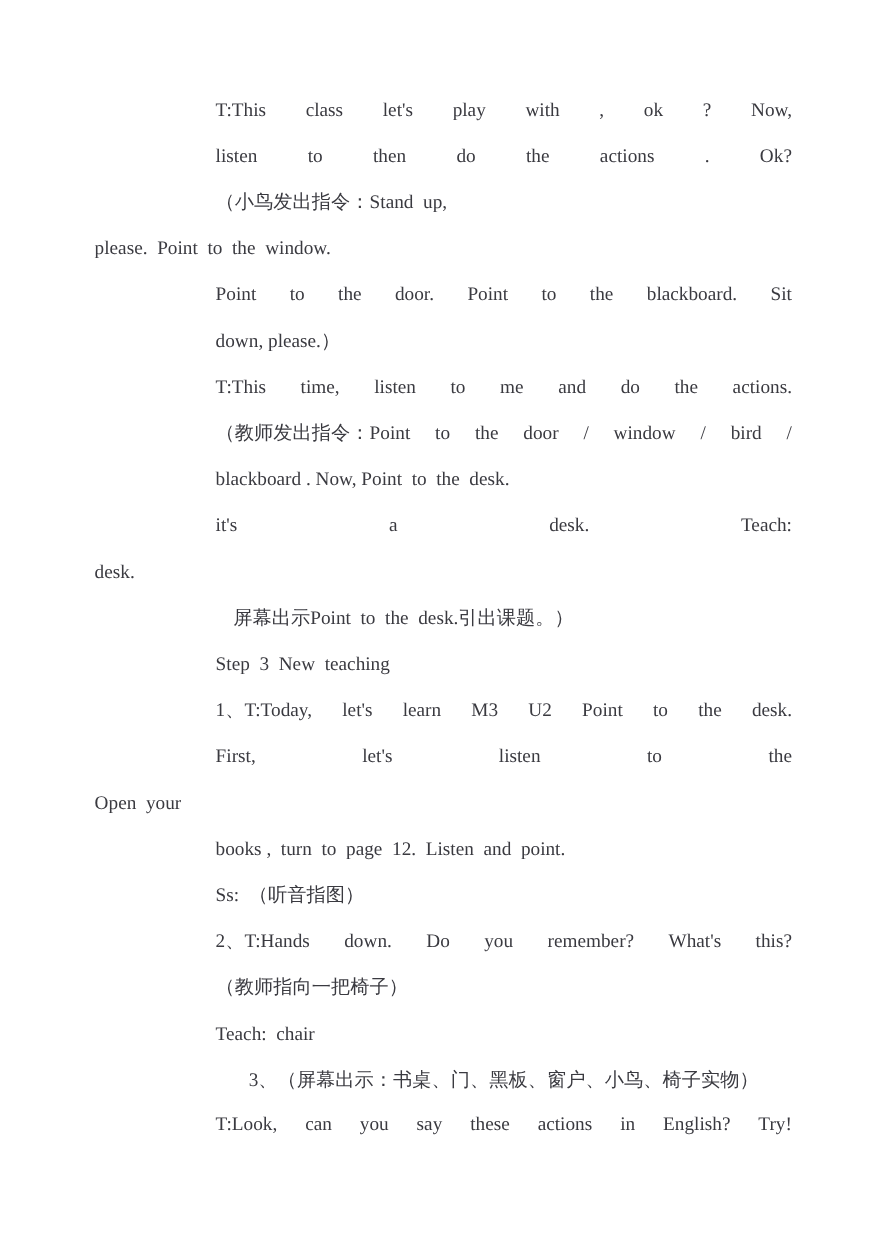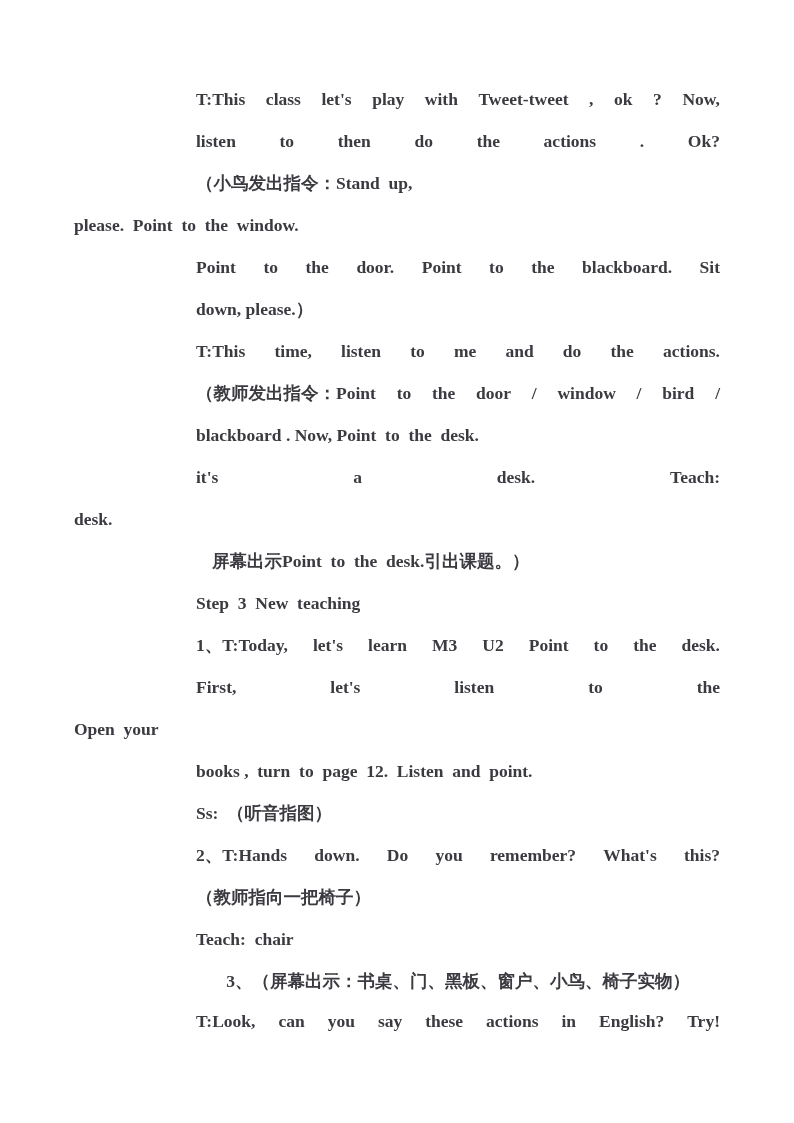--- a/index.html
+++ b/index.html
@@ -23,21 +23,20 @@
   .line {
     position: absolute;
     left: 0;
     width: 794px;
     height: 42px;
     line-height: 42px;
     color: #3a3a40;
     font-size: 17.5px;
     white-space: pre;
     letter-spacing: 0;
-    font-weight: bold;
   }
   
   .line .col {
     display: block;
     position: absolute;
     left: 196px;
     width: 524px;
     top: 0;
     height: 42px;
     line-height: 42px;
@@ -49,33 +48,33 @@
     justify-content: space-between;
     white-space: pre;
   }
   .line .col.just > span {
     white-space: pre;
   }
   
   .line .margin {
     display: block;
     position: absolute;
-    left: 74px;
+    left: 86px;
     top: 0;
     height: 42px;
     line-height: 42px;
     white-space: pre;
   }
 </style>
 </head>
 <body>
 
 <div id="page" style="width: 794px; height: 1123px; background: rgb(255, 255, 255);">
   <div id="lines-root">
-      <div class="line" style="top: 78px; color: rgb(58, 58, 64);"><span class="col just"><span>T:This</span><span>class</span><span>let's</span><span>play</span><span>with</span><span>Tweet-tweet</span><span>,</span><span>ok</span><span>?</span><span>Now,</span></span></div>
+      <div class="line" style="top: 78px; color: rgb(58, 58, 64);"><span class="col just"><span>T:This</span><span>class</span><span>let's</span><span>play</span><span>with</span><span>,</span><span>ok</span><span>?</span><span>Now,</span></span></div>
       <div class="line" style="top: 120px; color: rgb(58, 58, 64);"><span class="col just"><span>listen</span><span>to</span><span>then</span><span>do</span><span>the</span><span>actions</span><span>.</span><span>Ok?</span></span></div>
       <div class="line" style="top: 162px; color: rgb(58, 58, 64);"><span class="col">（小鸟发出指令：Stand  up,</span></div>
       <div class="line" style="top: 204px; color: rgb(58, 58, 64);"><span class="margin">please.  Point  to  the  window.</span></div>
       <div class="line" style="top: 246px; color: rgb(58, 58, 64);"><span class="col just"><span>Point</span><span>to</span><span>the</span><span>door.</span><span>Point</span><span>to</span><span>the</span><span>blackboard.</span><span>Sit</span></span></div>
       <div class="line" style="top: 288px; color: rgb(58, 58, 64);"><span class="col">down, please.）</span></div>
       <div class="line" style="top: 330px; color: rgb(58, 58, 64);"><span class="col just"><span>T:This</span><span>time,</span><span>listen</span><span>to</span><span>me</span><span>and</span><span>do</span><span>the</span><span>actions.</span></span></div>
       <div class="line" style="top: 372px; color: rgb(58, 58, 64);"><span class="col just"><span>（教师发出指令：Point</span><span>to</span><span>the</span><span>door</span><span>/</span><span>window</span><span>/</span><span>bird</span><span>/</span></span></div>
       <div class="line" style="top: 414px; color: rgb(58, 58, 64);"><span class="col">blackboard . Now, Point  to  the  desk.</span></div>
       <div class="line" style="top: 456px; color: rgb(58, 58, 64);"><span class="col just"><span>it's</span><span>a</span><span>desk.</span><span>Teach:</span></span></div>
       <div class="line" style="top: 498px; color: rgb(58, 58, 64);"><span class="margin">desk.</span></div>

